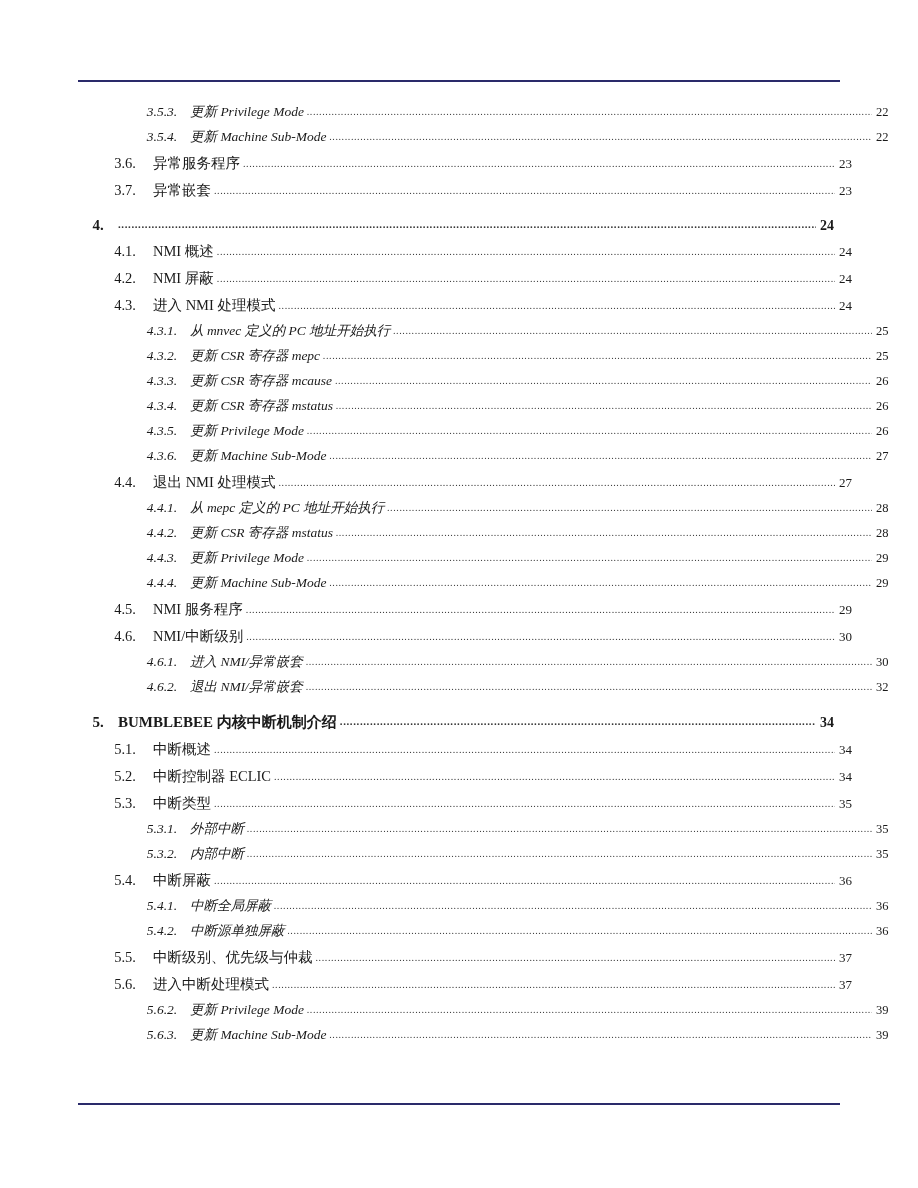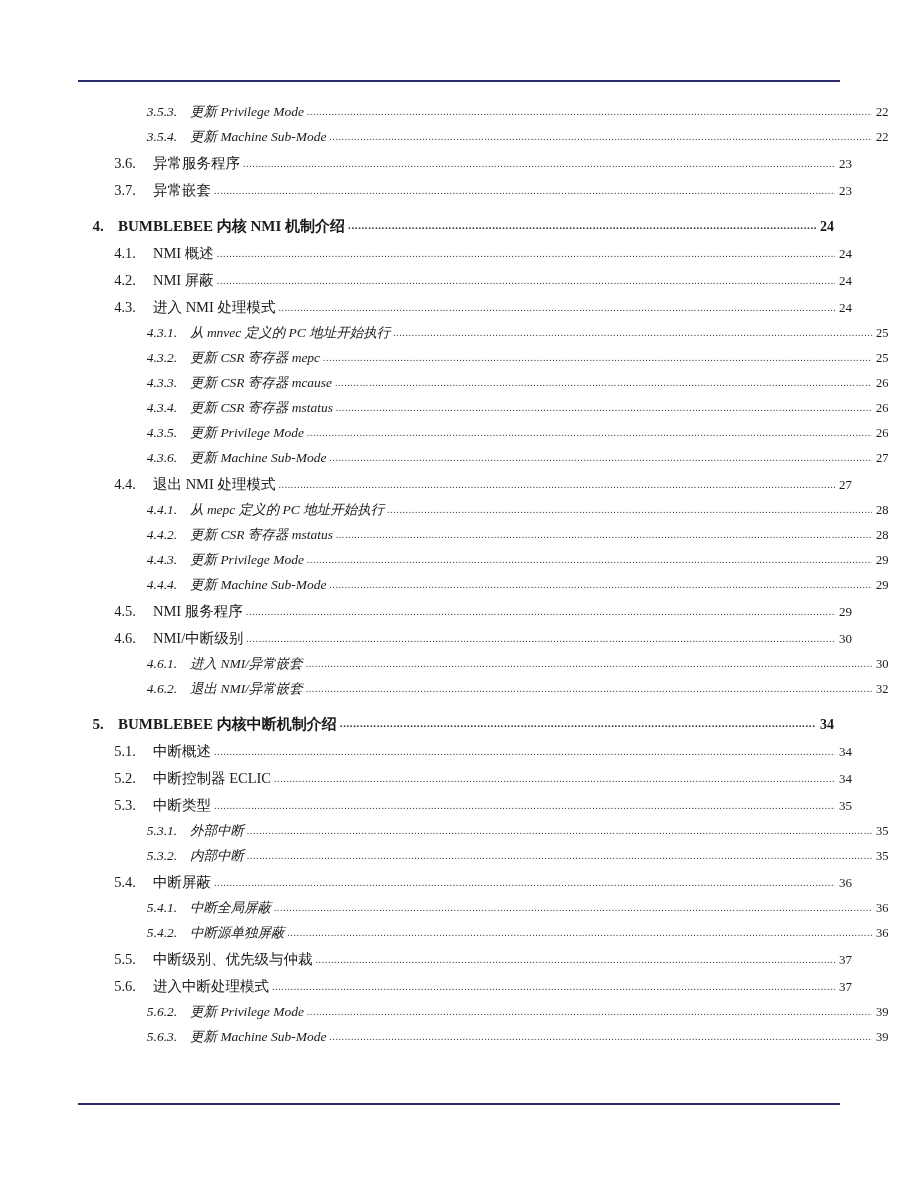--- a/index.html
+++ b/index.html
@@ -154,21 +154,20 @@
         <span class="pg">23</span>
       </div>
       <div class="row lvl2">
         <span class="num">3.7.</span>
         <span class="title">异常嵌套</span>
         <span class="dots"></span>
         <span class="pg">23</span>
       </div>
       <div class="row lvl1">
         <span class="num">4.</span>
-        <span class="title">BUMBLEBEE 内核 NMI 机制介绍</span>
         <span class="dots"></span>
         <span class="pg">24</span>
       </div>
       <div class="row lvl2">
         <span class="num">4.1.</span>
         <span class="title">NMI 概述</span>
         <span class="dots"></span>
         <span class="pg">24</span>
       </div>
       <div class="row lvl2">

